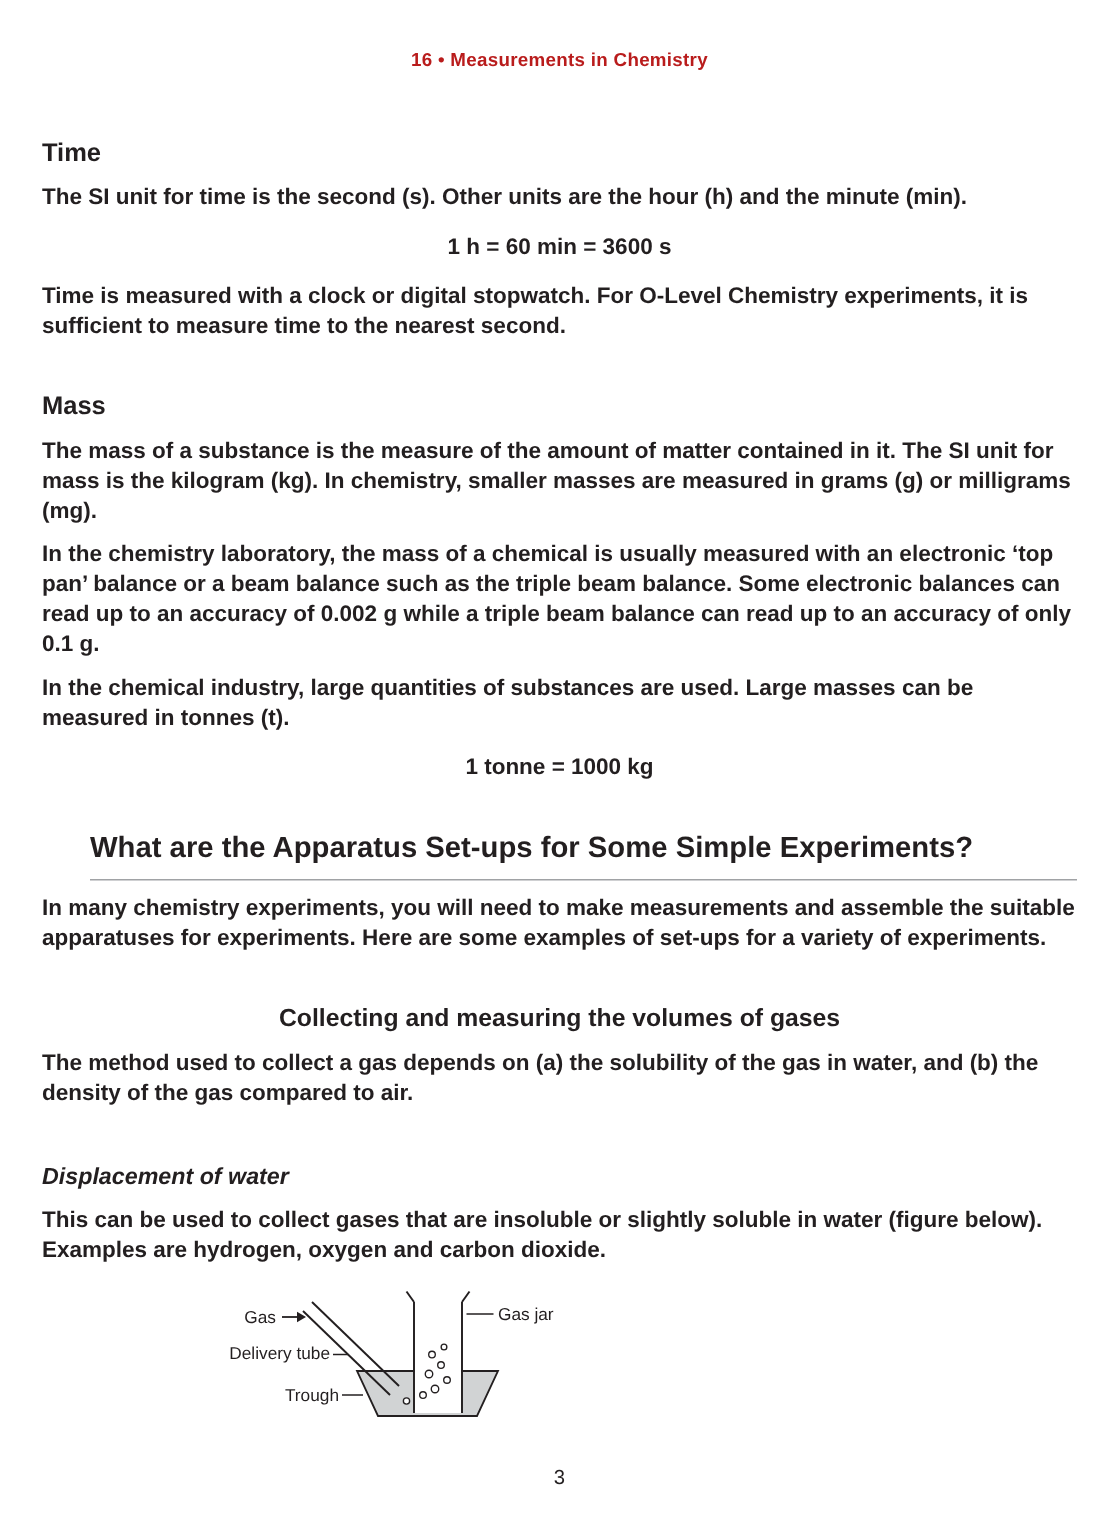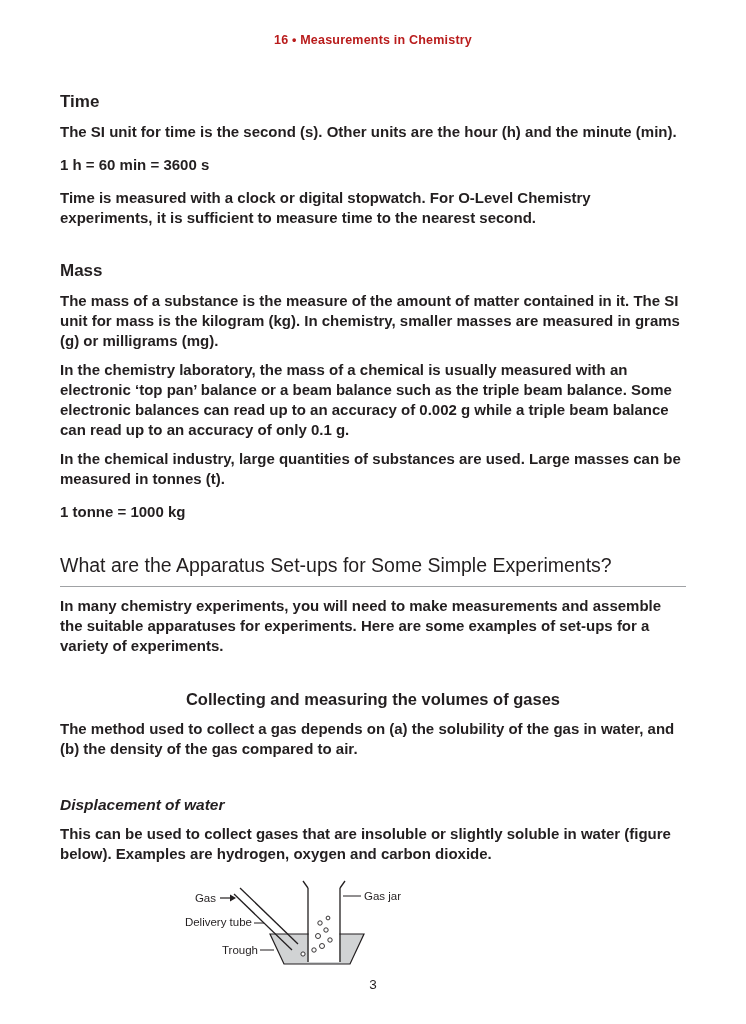--- a/index.html
+++ b/index.html
@@ -14,47 +14,49 @@
     overflow: hidden;
   }
   .running-header {
     padding-top: 33px;
     text-align: center;
     font-size: 12.5px;
     font-weight: bold;
     color: #b91c1c;
     letter-spacing: 0.2px;
   }
-  .content { padding: 0 60px; }
+  .content { padding: 0 28px; }
   p.body-text {
     font-size: 15px;
     line-height: 20px;
     margin-top: 9px;
     font-weight: bold;
   }
   .equation {
+    text-align: center;
     font-weight: bold;
     font-size: 15px;
     line-height: 20px;
     margin: 13px 0 13px 0;
   }
   h2.section-heading {
     font-size: 17px;
     font-weight: bold;
     line-height: 22px;
   }
   .h-time { margin-top: 44px; }
   .h-mass { margin-top: 32px; }
   h1.big-heading {
     margin-top: 30px;
     font-size: 19.5px;
-    font-weight: normal;
+    font-weight: bold;
     line-height: 26px;
     padding-bottom: 8px;
     border-bottom: 1.5px solid #a0a2a5;
+    margin-left: 32px;
   }
   h3.sub-heading {
     margin-top: 32px;
     font-size: 16.5px;
     font-weight: bold;
     line-height: 22px;
     text-align: center;
   }
   h4.italic-heading {
     margin-top: 36px;

